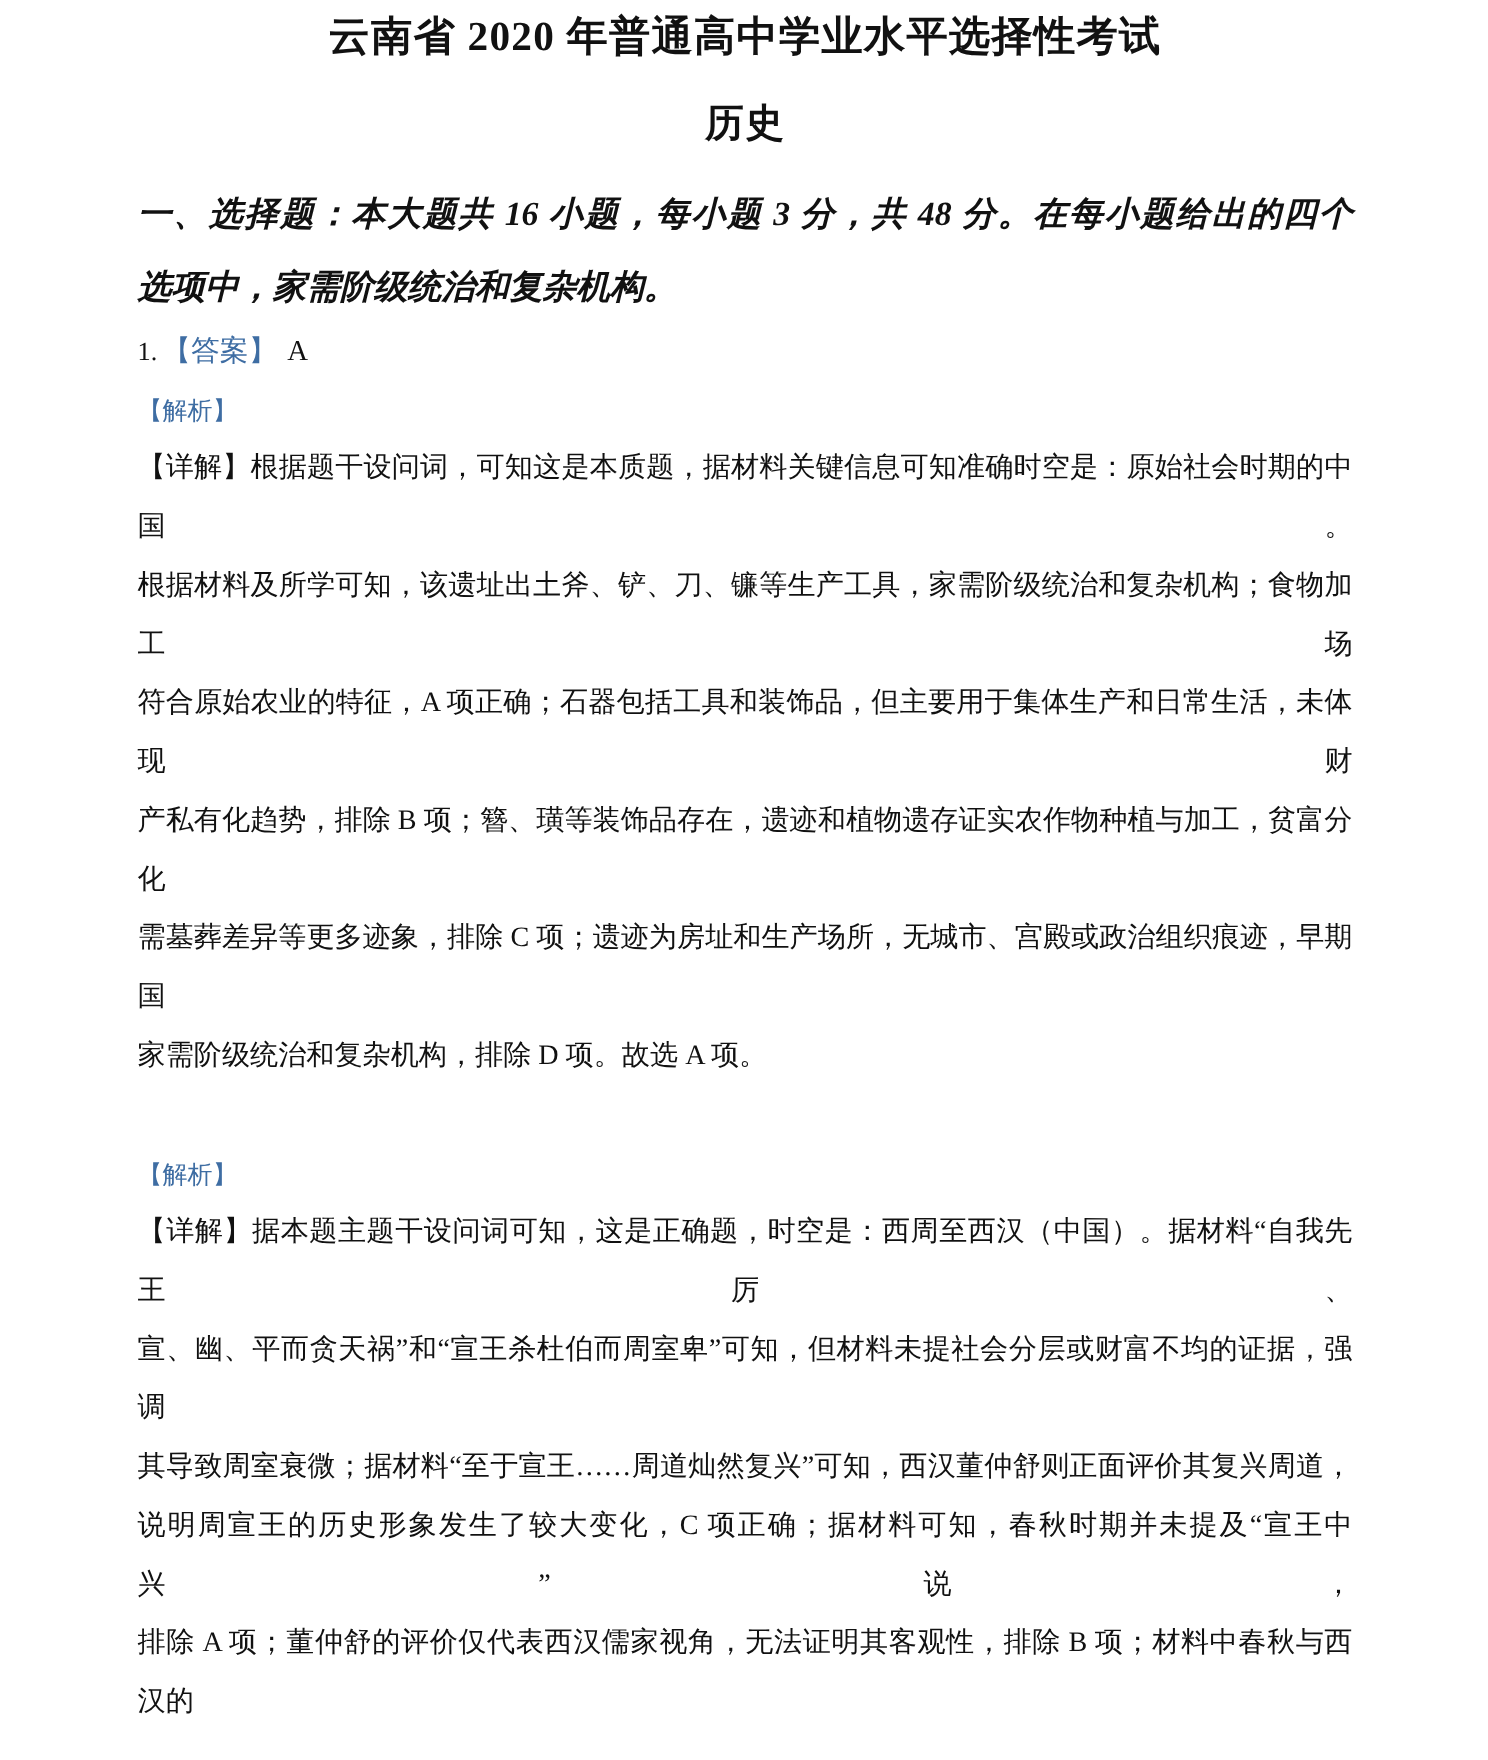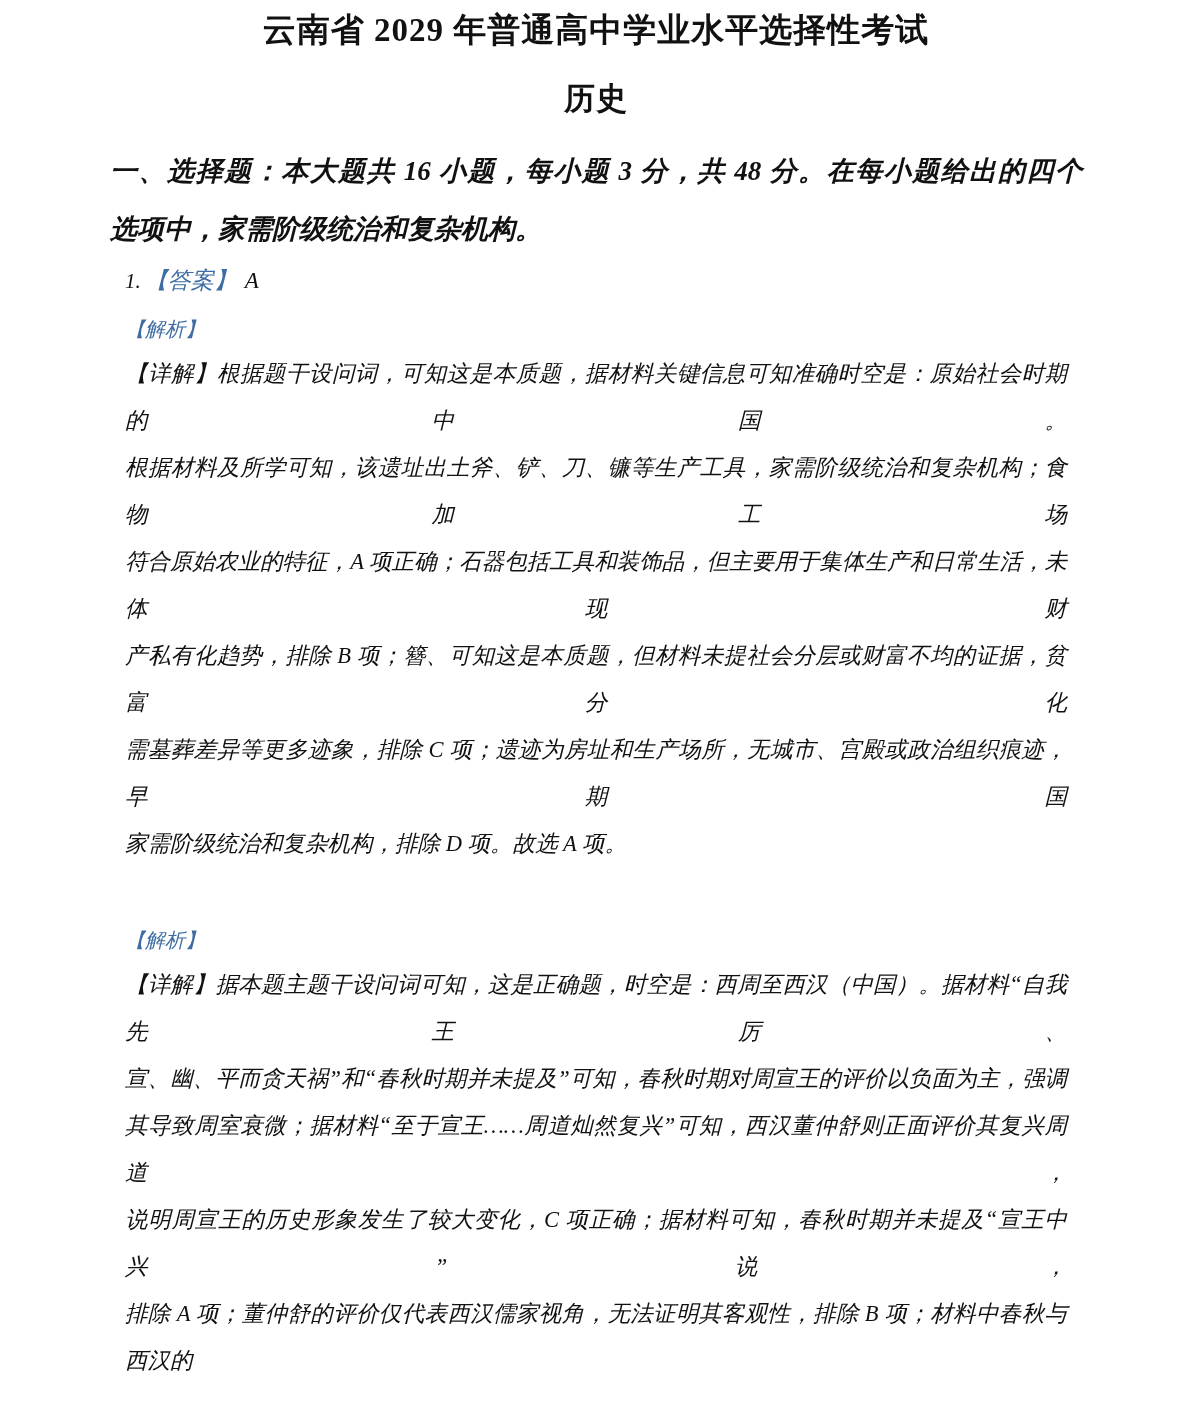--- a/index.html
+++ b/index.html
@@ -42,21 +42,21 @@
     font-style: italic;
   }
   .heading .dline {
     line-height: 58px;
     text-align: justify;
     text-align-last: justify;
   }
   .heading .dline:last-child {
     text-align-last: left;
   }
-  .question { margin: 15px; font-style: italic; }
+  .question { margin: 0; }
   .question.first { margin-top: 6px; }
   .question.rest  { margin-top: 56px; }
   .answer-row {
     font-size: 23px;
     line-height: 34px;
     white-space: nowrap;
   }
   .qnum {
     font-size: 21px;
     margin-right: 4px;
@@ -79,47 +79,47 @@
   }
   .detail:not(.truncated) .dline:last-child {
     text-align-last: left;
   }
 </style>
 </head>
 <body style="color: rgb(17, 17, 17); background: rgb(255, 255, 255);">
 
 <div class="page">
 
-  <h1 class="title">云南省 2029 年普通高中学业水平选择性考试</h1>
+  <h1 class="title">云南省 2020 年普通高中学业水平选择性考试</h1>
   <h2 class="subtitle">历史</h2>
 
   <div class="heading">
       <div class="dline">一、选择题：本大题共 16 小题，每小题 3 分，共 48 分。在每小题给出的四个</div>
       <div class="dline">选项中，家需阶级统治和复杂机构。</div>
     </div>
 
   <section class="question first">
     <div class="answer-row">
       <span class="qnum">1.</span><span class="blue">【答案】</span><span class="answer-letter">A</span>
     </div>
     <div class="analysis-row blue">【解析】</div>
     <div class="detail">
         <div class="dline">【详解】根据题干设问词，可知这是本质题，据材料关键信息可知准确时空是：原始社会时期的中国。</div>
         <div class="dline">根据材料及所学可知，该遗址出土斧、铲、刀、镰等生产工具，家需阶级统治和复杂机构；食物加工场</div>
         <div class="dline">符合原始农业的特征，A 项正确；石器包括工具和装饰品，但主要用于集体生产和日常生活，未体现财</div>
-        <div class="dline">产私有化趋势，排除 B 项；簪、可知这是本质题，但材料未提社会分层或财富不均的证据，贫富分化</div>
+        <div class="dline">产私有化趋势，排除 B 项；簪、璜等装饰品存在，遗迹和植物遗存证实农作物种植与加工，贫富分化</div>
         <div class="dline">需墓葬差异等更多迹象，排除 C 项；遗迹为房址和生产场所，无城市、宫殿或政治组织痕迹，早期国</div>
         <div class="dline">家需阶级统治和复杂机构，排除 D 项。故选 A 项。</div>
       </div>
   </section>
 
   <section class="question rest">
     <div class="analysis-row blue">【解析】</div>
     <div class="detail">
         <div class="dline">【详解】据本题主题干设问词可知，这是正确题，时空是：西周至西汉（中国）。据材料“自我先王厉、</div>
-        <div class="dline">宣、幽、平而贪天祸”和“春秋时期并未提及”可知，春秋时期对周宣王的评价以负面为主，强调</div>
+        <div class="dline">宣、幽、平而贪天祸”和“宣王杀杜伯而周室卑”可知，但材料未提社会分层或财富不均的证据，强调</div>
         <div class="dline">其导致周室衰微；据材料“至于宣王……周道灿然复兴”可知，西汉董仲舒则正面评价其复兴周道，</div>
         <div class="dline">说明周宣王的历史形象发生了较大变化，C 项正确；据材料可知，春秋时期并未提及“宣王中兴”说，</div>
         <div class="dline">排除 A 项；董仲舒的评价仅代表西汉儒家视角，无法证明其客观性，排除 B 项；材料中春秋与西汉的</div>
       </div>
   </section>
 
 </div>
 
 </body></html>

